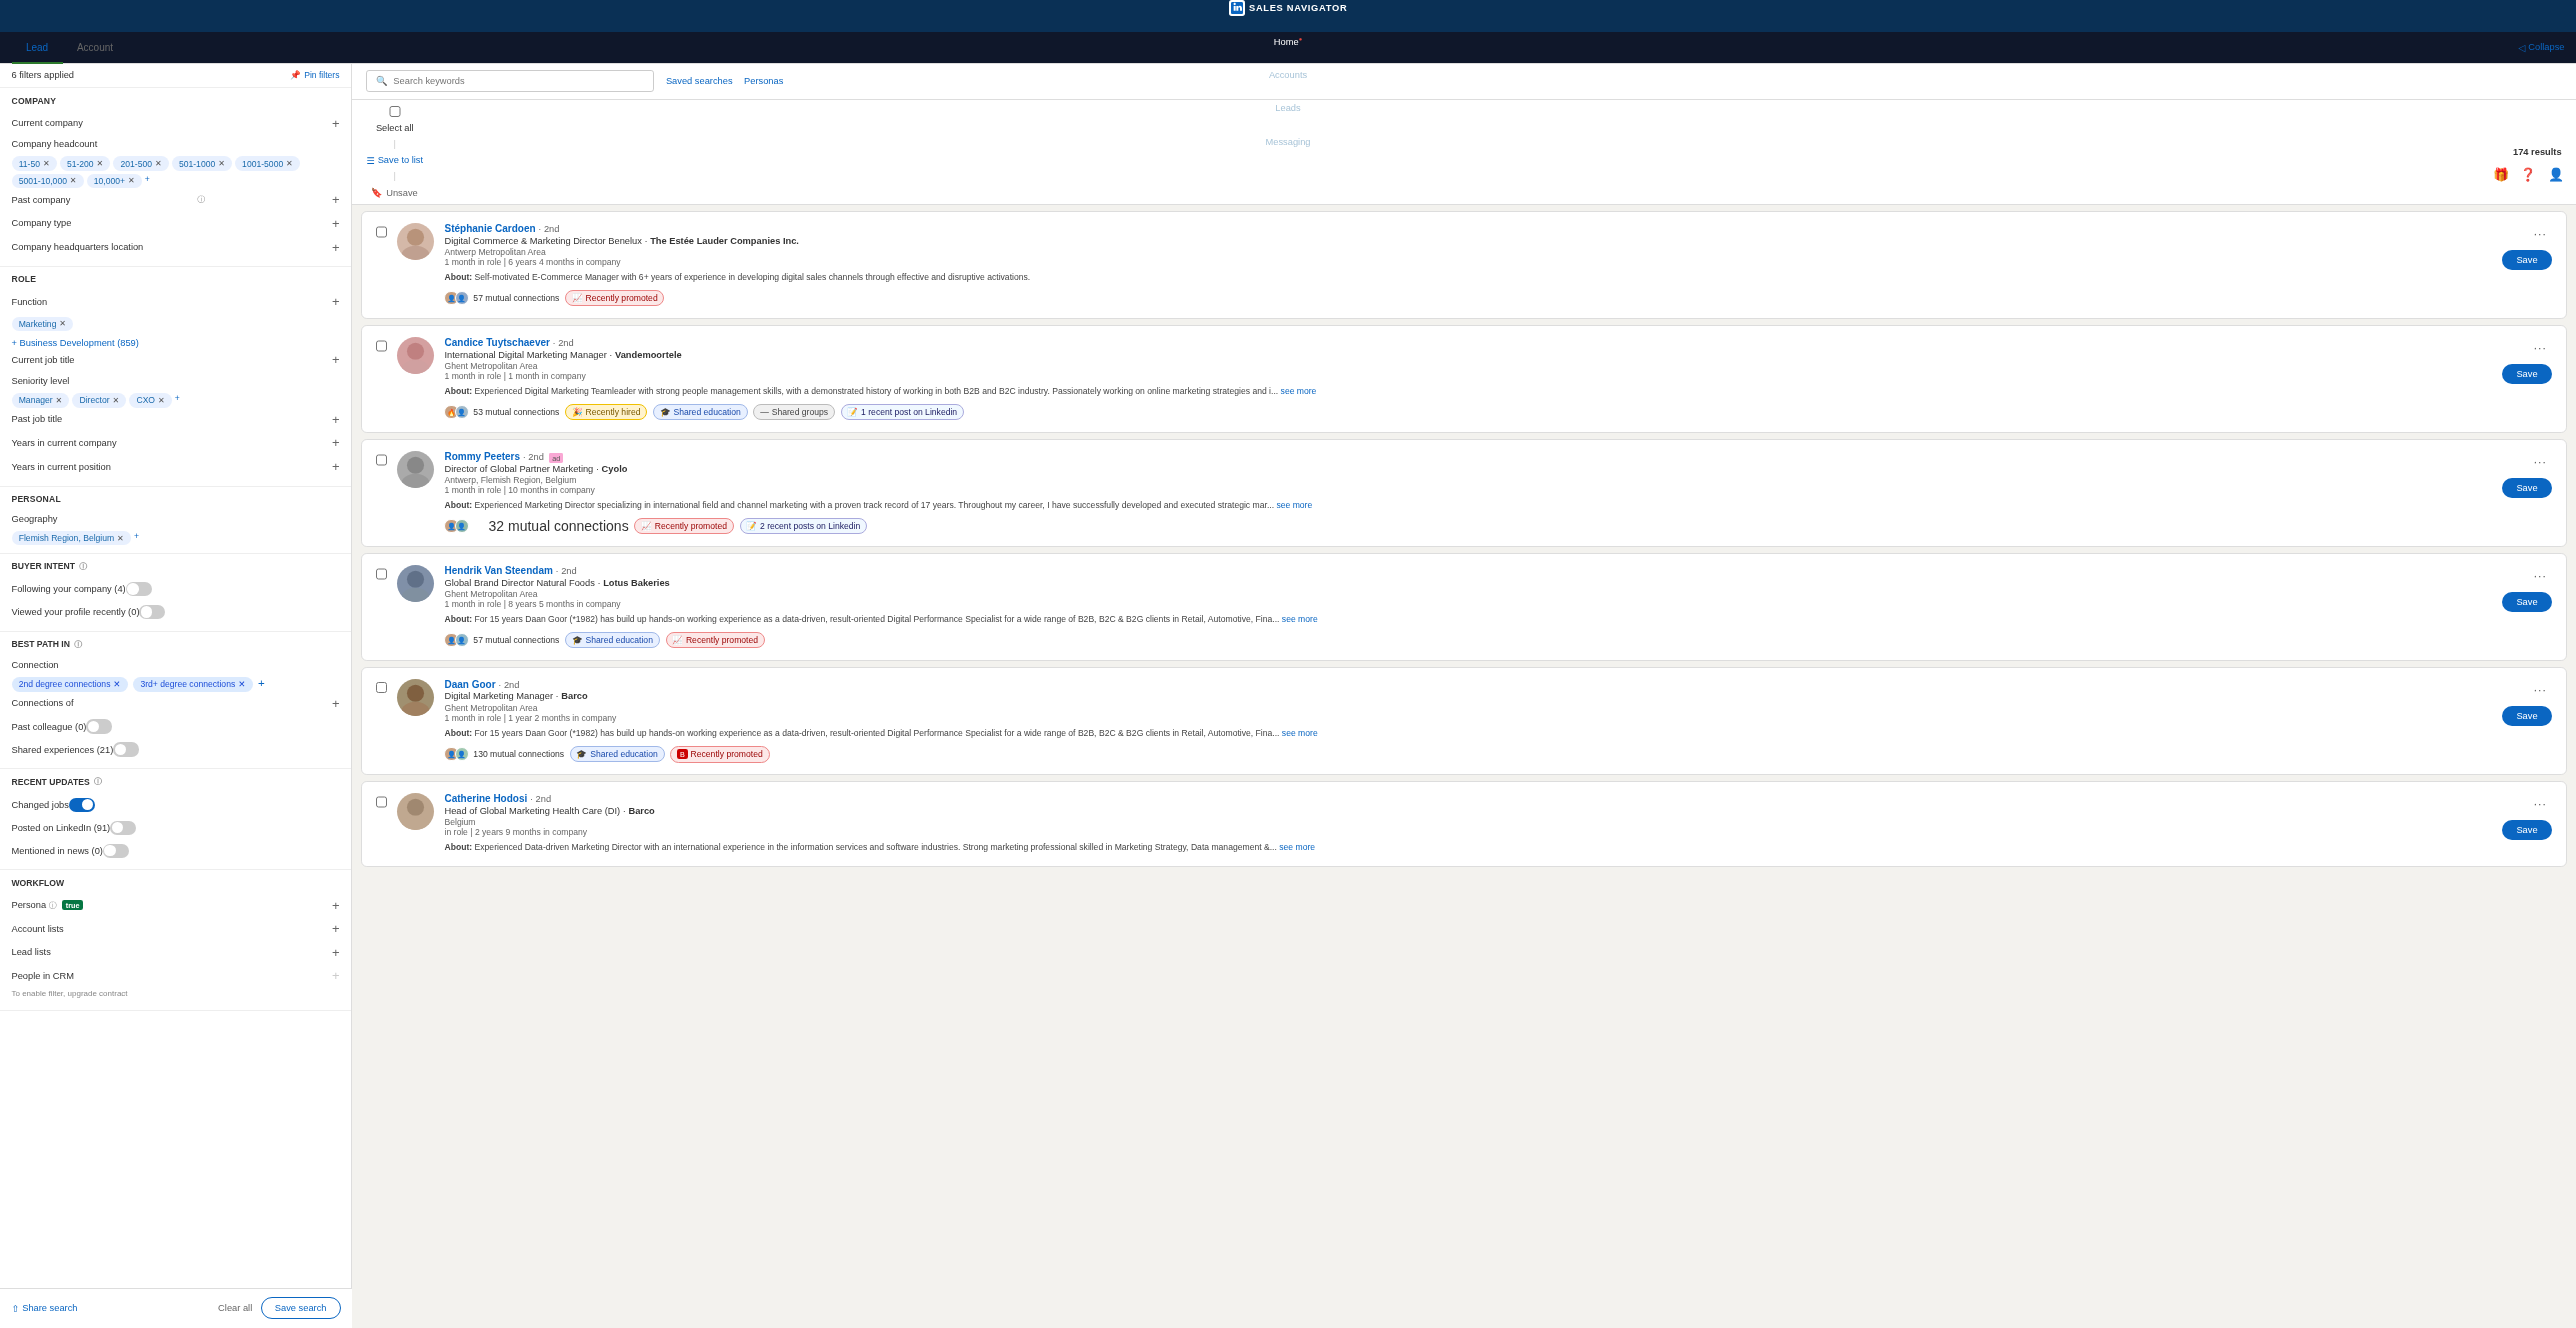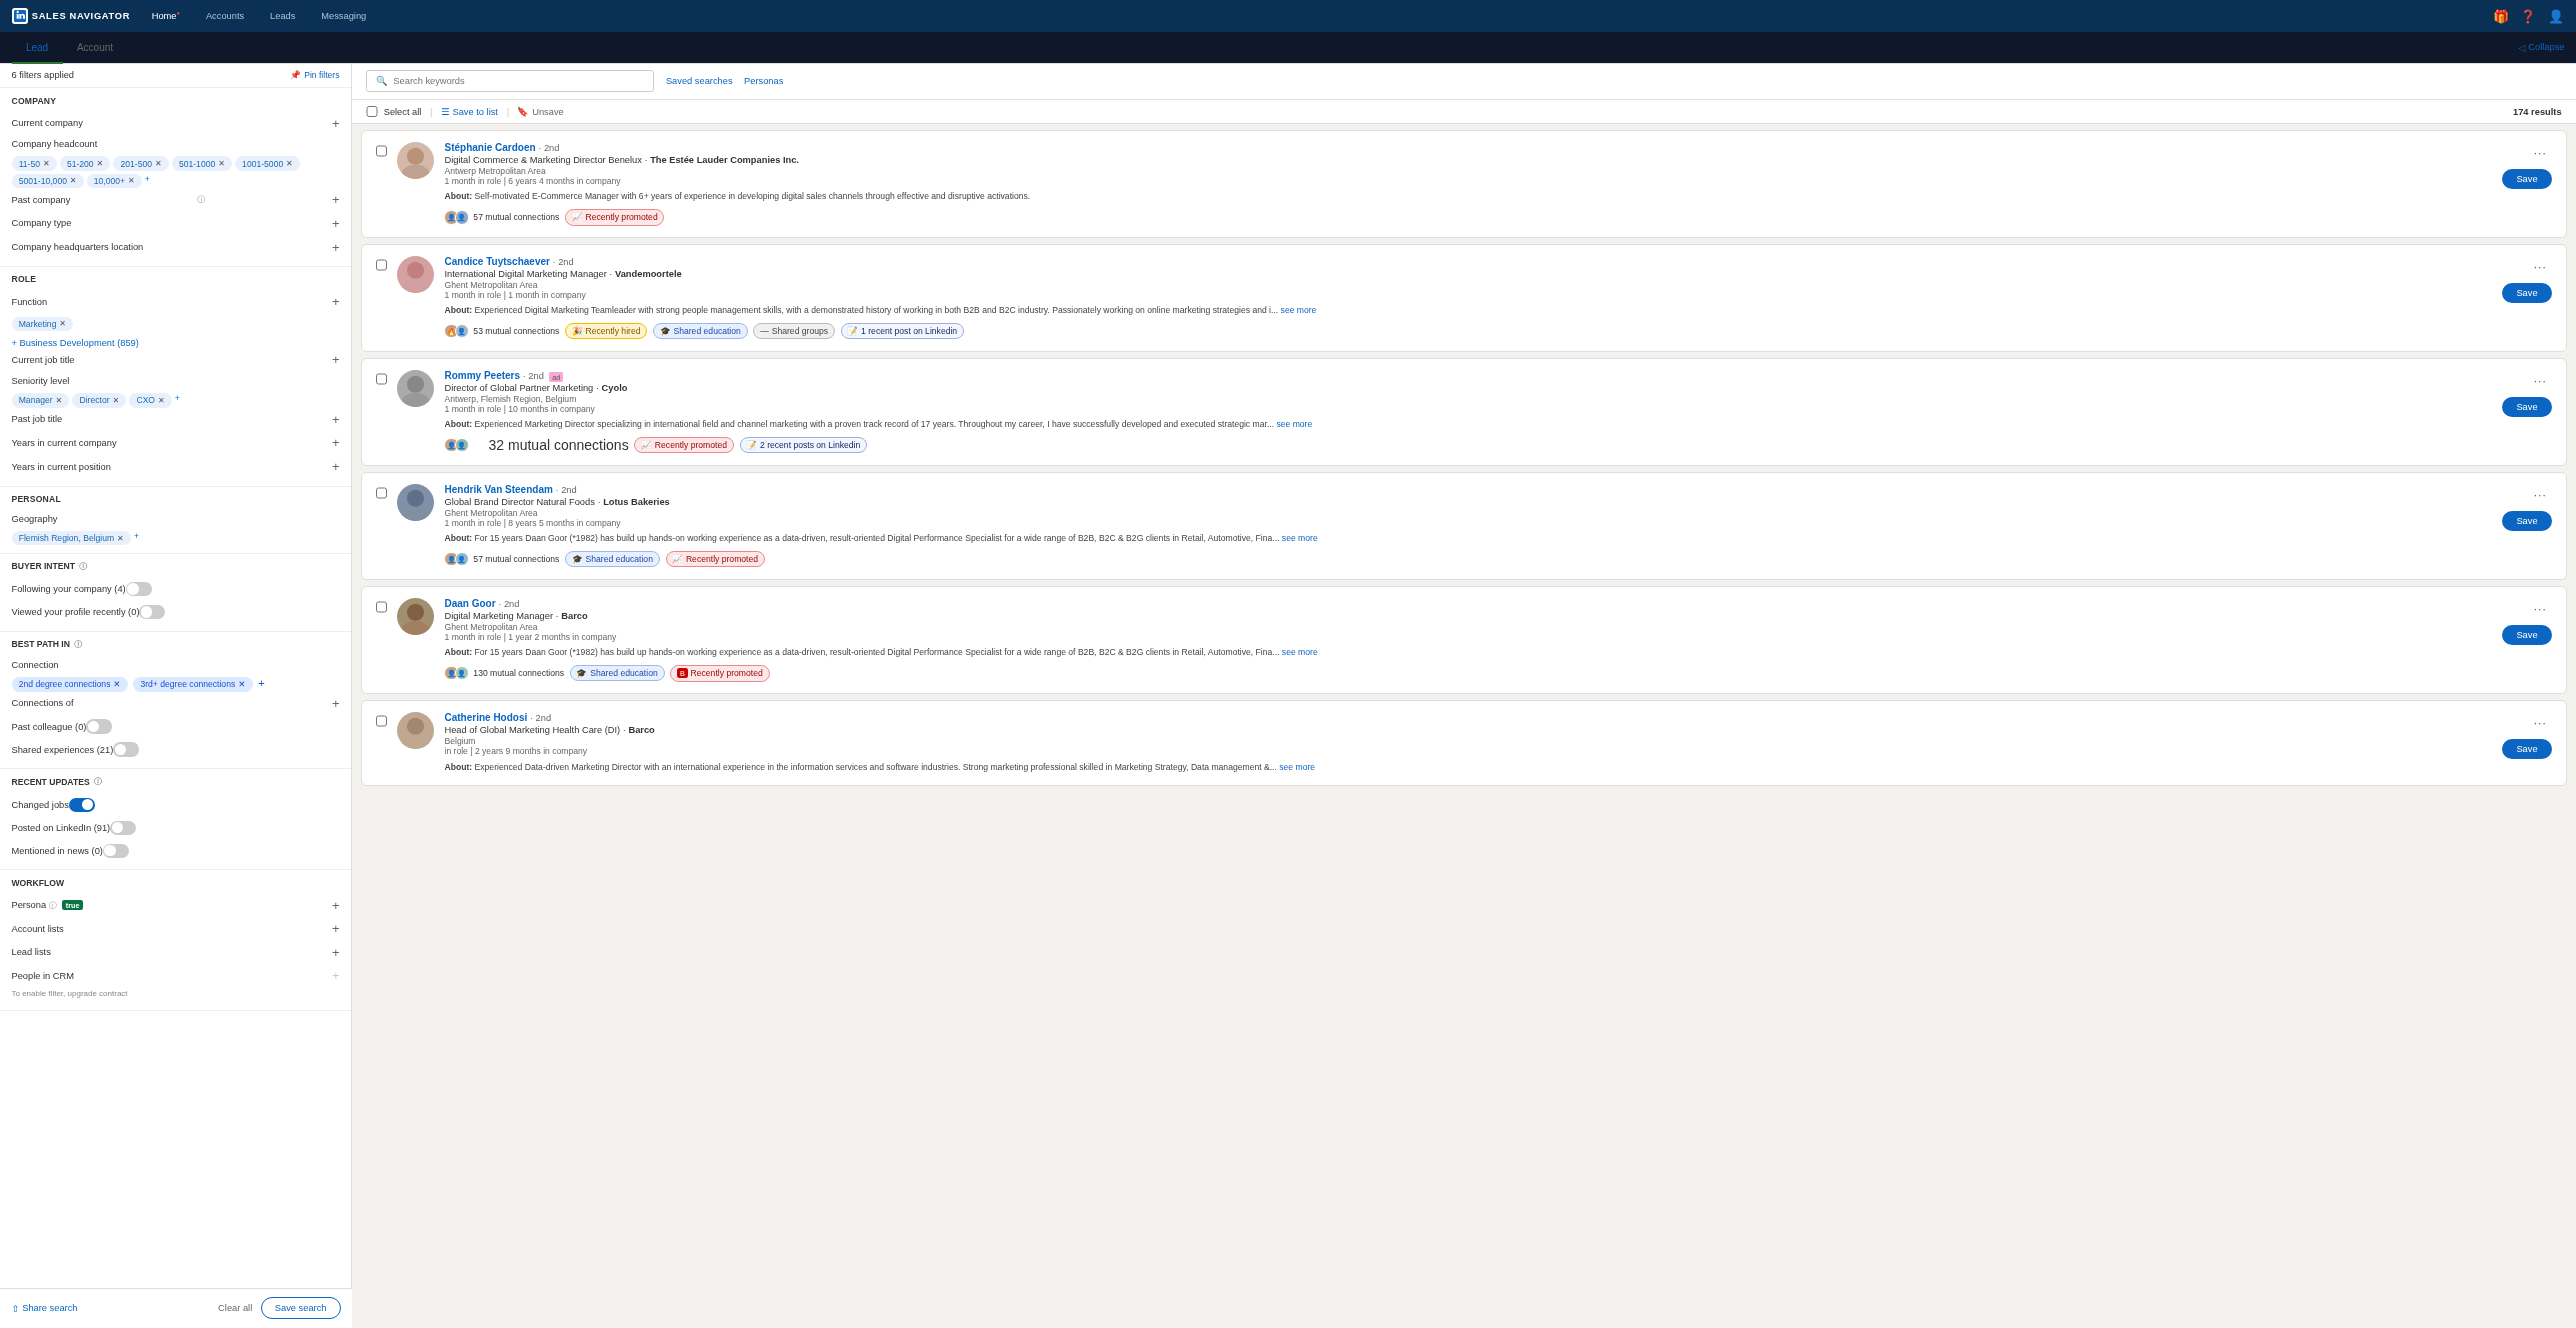--- a/index.html
+++ b/index.html
@@ -9,20 +9,21 @@
     .top-nav {
       background: #0a3055;
       height: 32px;
       display: flex;
       align-items: center;
       padding: 0 11.5px;
       gap: 17.3px;
       position: fixed;
       top: 0; left: 0; right: 0;
       z-index: 100;
+      flex-direction: column;
     }
     .nav-logo {
       display: flex; align-items: center; gap: 4.3px;
       color: white; font-weight: 700; font-size: 9.3px; letter-spacing: 0.7px;
     }
     .nav-logo svg { width: 16px; height: 16px; }
     .nav-link {
       color: #a8c4d8; font-size: 9.3px; cursor: pointer; padding: 2.9px 4.3px; border-radius: 2.9px;
     }
     .nav-link.active { color: white; }
@@ -460,21 +461,21 @@
             <span>🔍</span>
             <input type="text" placeholder="Search keywords" style="">
           </div>
           <span class="saved-searches-link">Saved searches</span>
           <span class="personas-link">Personas</span>
         </div>
       </div>
     </div>
 
     <div style="background:white;padding:5.8px 14.4px;border-bottom:0.7px solid #ddd;display:flex;align-items:center;justify-content:space-between;">
-      <div style="display:flex;align-items:center;gap:5.8px;">
+      <div style="display:flex;align-items:center;gap:5.8px;flex-direction:column;">
         <input type="checkbox" class="select-all-cb" style="">
         <span style="font-size:9.3px;color:#333;cursor:pointer;">Select all</span>
         <span style="color:#ccc;margin:0 2.9px;">|</span>
         <span class="btn-save-to-list">
           <span>☰</span>
           <span>Save to list</span>
         </span>
         <span style="color:#ccc;margin:0 2.9px;">|</span>
         <span class="btn-unsave">
           <span>🔖</span>

